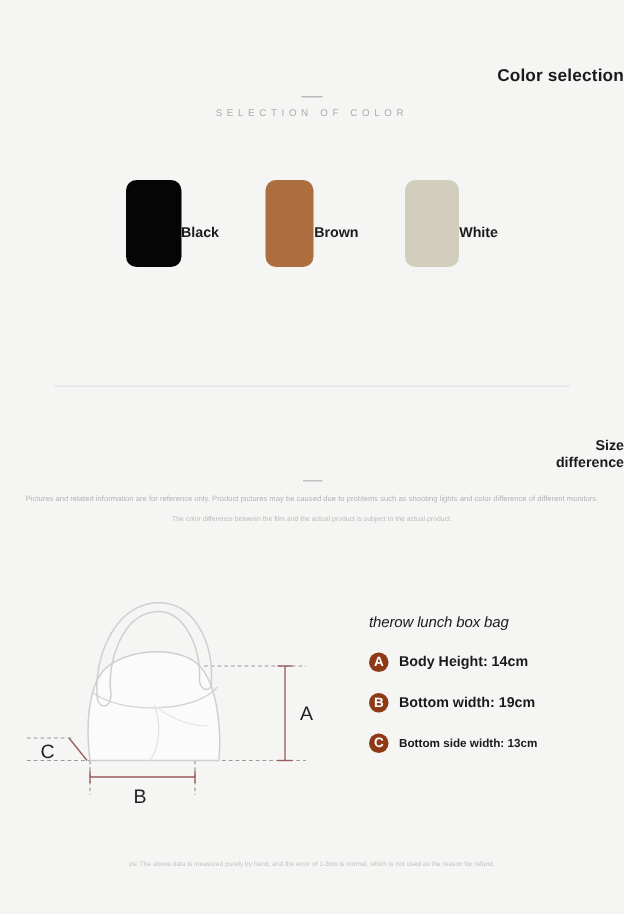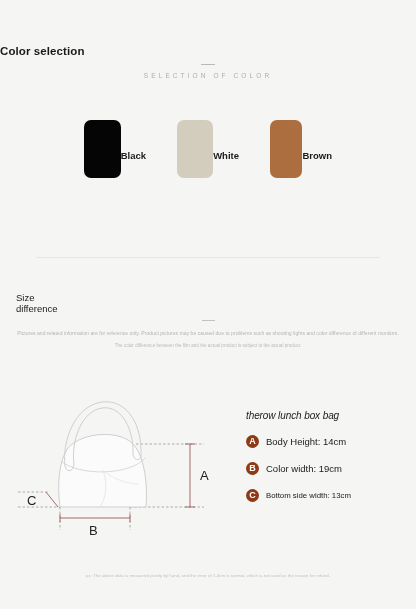--- a/index.html
+++ b/index.html
@@ -23,26 +23,27 @@
   }
 
   
   .color-section {
     position: absolute;
     top: 0;
     left: 0;
     width: 416px;
   }
   .section-title {
-    text-align: left;
+    text-align: right;
     font-weight: bold;
     font-size: 11.5px;
     letter-spacing: 0.1px;
     color: #1a1a1a;
     margin-top: 45px;
+    margin-left: 45px;
   }
   .title-rule {
     width: 14px;
     height: 1px;
     background: #b9b9b9;
     margin: 7px auto 0 auto;
   }
   .section-subtitle {
     text-align: center;
     font-size: 6.5px;
@@ -89,22 +90,22 @@
   }
 
   
   .size-section {
     position: absolute;
     top: 292px;
     left: 0;
     width: 416px;
   }
   .size-title {
-    text-align: left;
-    font-weight: normal;
+    text-align: right;
+    font-weight: bold;
     font-size: 9.5px;
     line-height: 11px;
     color: #1a1a1a;
     padding-left: 16px;
   }
   .size-rule {
     width: 13px;
     height: 1px;
     background: #c2c2c2;
     margin: 6px auto 0 auto;
@@ -169,21 +170,21 @@
     font-weight: bold;
     display: flex;
     align-items: center;
     justify-content: center;
     flex: 0 0 auto;
     margin-right: 7px;
     line-height: 1;
   }
   .spec-text {
     font-size: 9.5px;
-    font-weight: normal;
+    font-weight: bold;
     color: #1a1a1a;
     white-space: nowrap;
   }
   .spec-row.small .spec-text {
     font-size: 7.8px;
     text-align: center;
   }
 
   
   .footer-note {
@@ -207,26 +208,26 @@
     <div class="title-rule"></div>
     <div class="section-subtitle">SELECTION OF COLOR</div>
   </div>
 
   <div class="swatch-row">
     <div class="swatch-item">
       <div class="swatch-chip" style="background:#050505"></div>
       <div class="swatch-label">Black</div>
     </div>
     <div class="swatch-item">
+      <div class="swatch-chip" style="background:#ac6d3f"></div>
+      <div class="swatch-label">Brown</div>
+    </div>
+    <div class="swatch-item">
       <div class="swatch-chip" style="background:#d2cdbc"></div>
       <div class="swatch-label">White</div>
-    </div>
-    <div class="swatch-item">
-      <div class="swatch-chip" style="background:#ac6d3f"></div>
-      <div class="swatch-label">Brown</div>
     </div>
   </div>
 
   <div class="divider"></div>
 
   <div class="size-section">
     <div class="size-title">
       <div>Size</div>
       <div>difference</div>
     </div>
@@ -293,21 +294,21 @@
   <div class="spec-panel">
     <div class="spec-title">therow lunch box bag</div>
 
     <div class="spec-row">
       <div class="spec-badge" style="background: rgb(143, 58, 23);">A</div>
       <div class="spec-text">Body Height: 14cm</div>
     </div>
 
     <div class="spec-row">
       <div class="spec-badge" style="background: rgb(143, 58, 23);">B</div>
-      <div class="spec-text">Color width: 19cm</div>
+      <div class="spec-text">Bottom width: 19cm</div>
     </div>
 
     <div class="spec-row small">
       <div class="spec-badge" style="background: rgb(143, 58, 23);">C</div>
       <div class="spec-text">Bottom side width: 13cm</div>
     </div>
   </div>
 
   <div class="footer-note">ps: The above data is measured purely by hand, and the error of 1-3cm is normal, which is not used as the reason for refund.</div>
 

